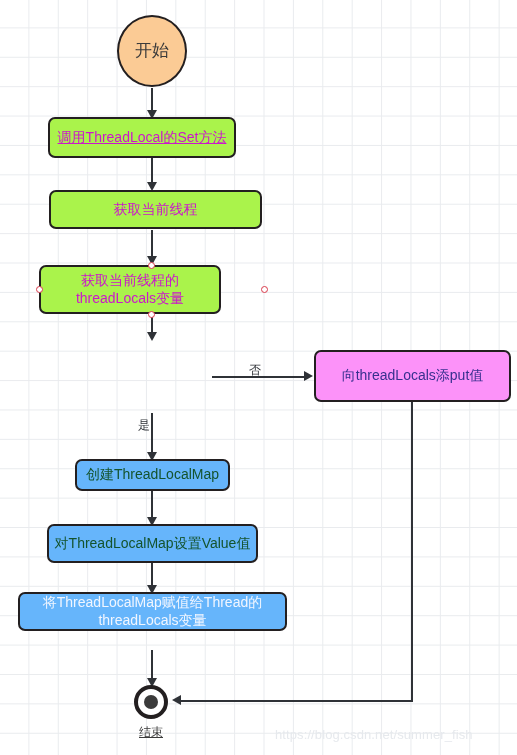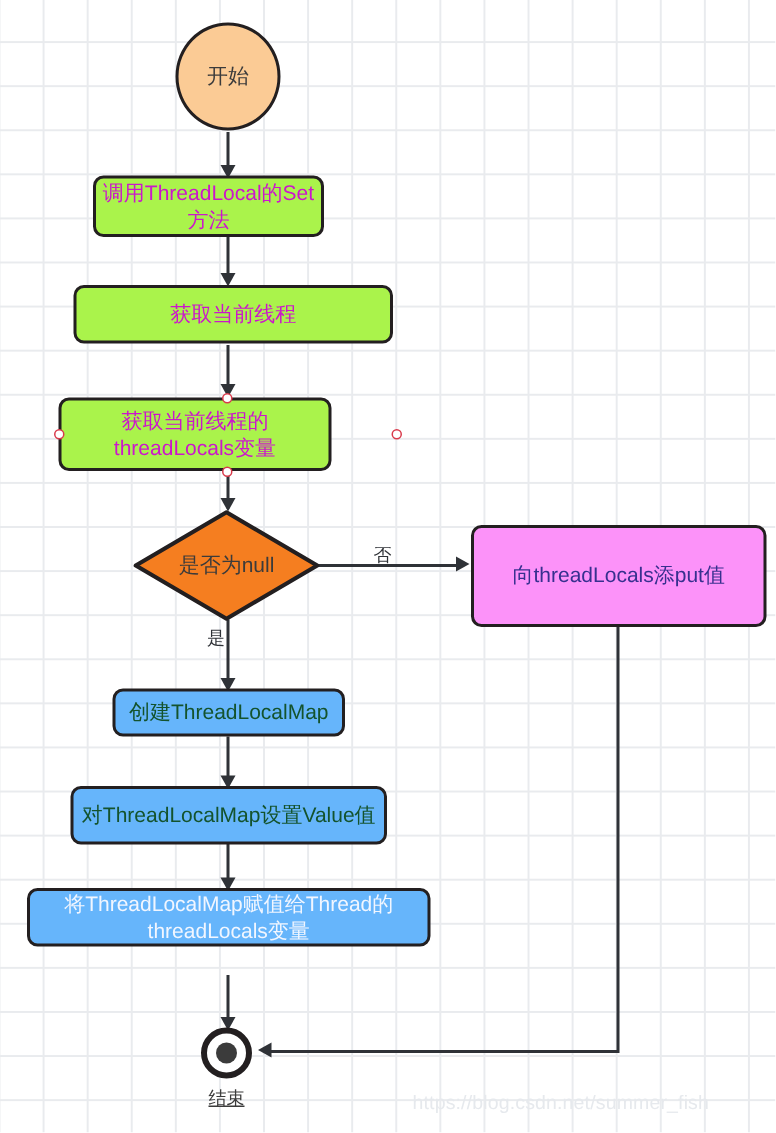--- a/index.html
+++ b/index.html
@@ -30,21 +30,21 @@
     justify-content: center;
     text-align: center;
     line-height: 1.25;
   }
   
   .start-node {
     border-radius: 50%;
     background: #fbcb95;
     border: 2.5px solid #231f20;
     color: #3b3b3b;
-    font-size: 14px;
+    font-size: 17px;
   }
   
   .proc-green {
     background: #aaf34b;
     border: 2.5px solid #231f20;
     border-radius: 7px;
     color: #cc16cc;
     font-size: 14px;
   }
   
@@ -192,45 +192,39 @@
   <div class="arrow-down" style="left:146.5px; top:678px;"></div>
 
   <div class="edge edge-v" style="left:411px; top:402px; height:300px;"></div>
   <div class="edge edge-h" style="left:176px; top:700px; width:236px;"></div>
   <div class="arrow-left" style="left:172px; top:695px;"></div>
 
   <div class="node start-node" style="left:117px; top:15px; width:70px; height:72px;">
     <span>开始</span>
   </div>
 
-  <div class="node proc-green" style="left:62px; top:117px; width:154px; height:41px;">
+  <div class="node proc-green" style="left:48px; top:117px; width:188px; height:41px;text-decoration:underline;">
     <span>调用ThreadLocal的Set方法</span>
   </div>
 
   <div class="node proc-green" style="left:49px; top:190px; width:213px; height:39px;">
     <span>获取当前线程</span>
   </div>
 
   <div class="node proc-green" style="left:39px; top:265px; width:182px; height:49px;">
     <span>获取当前线程的threadLocals变量</span>
   </div>
 
   <div class="handle" style="left:148px; top:261.5px;"></div>
   <div class="handle" style="left:35.5px; top:286px;"></div>
   <div class="handle" style="left:260.5px; top:286px;"></div>
   <div class="handle" style="left:148px; top:310.5px;"></div>
 
-  <div class="decision-wrap" style="left:88px; top:339px; width:126px; height:76px;">
-    <svg class="decision-shape" viewBox="0 0 126 76" preserveAspectRatio="none">
-      <polygon points="63,2.5 123.5,38 63,73.5 2.5,38" fill="#f57e20" stroke="#231f20" stroke-width="2.8" stroke-linejoin="round"></polygon>
-    </svg>
-    <div class="decision-label">是否为null</div>
-  </div>
-
-  <div class="node proc-pink" style="left:314px; top:350px; width:197px; height:68px;">
+
+  <div class="node proc-pink" style="left:314px; top:350px; width:197px; height:52px;">
     <span>向threadLocals添put值</span>
   </div>
 
   <div class="node proc-blue" style="left:75px; top:459px; width:155px; height:32px;">
     <span>创建ThreadLocalMap</span>
   </div>
 
   <div class="node proc-blue light-text" style="left:18px; top:592px; width:269px; height:39px; flex-direction:column; justify-content:center;">
     <span>将ThreadLocalMap赋值给Thread的</span>
     <span>threadLocals变量</span>

